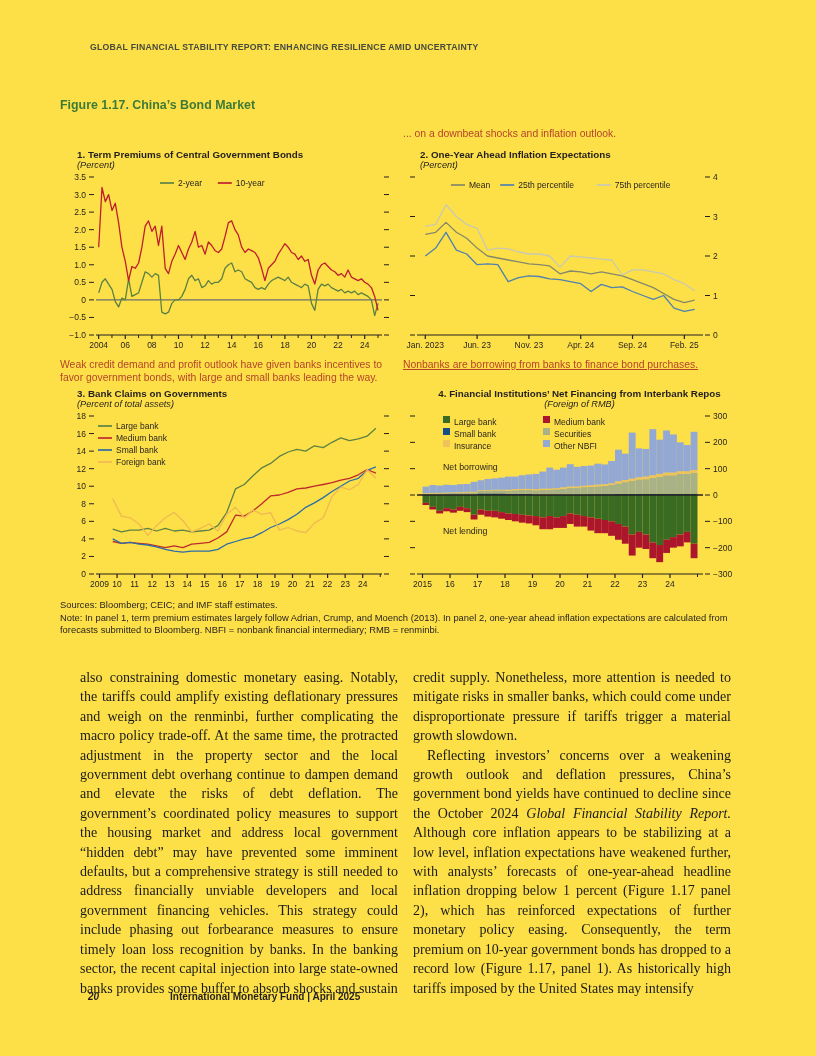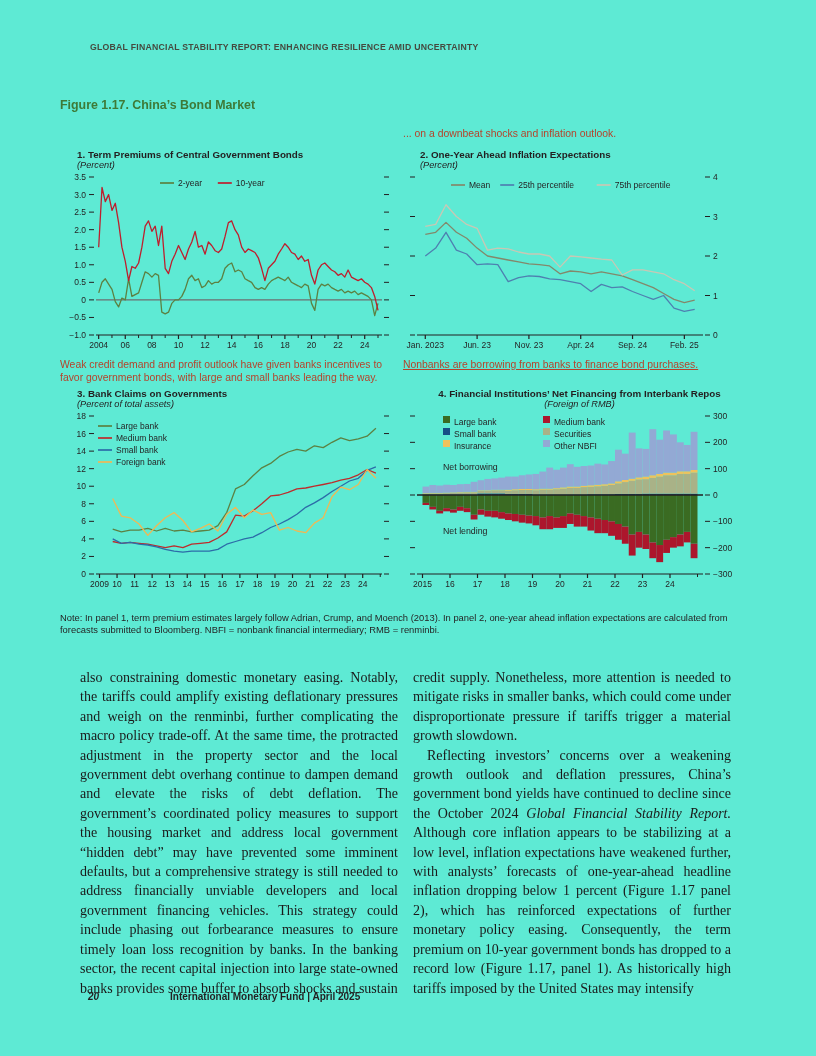--- a/index.html
+++ b/index.html
@@ -1,16 +1,16 @@
 <!DOCTYPE html>
 <html><head>
 <meta charset="utf-8">
 <style>
   html,body{margin:0;padding:0;background:#e8e8e8;}
-  .page{position:relative;width:816px;height:1056px;background:#5eead4;margin:0 auto;
+  .page{position:relative;width:816px;height:1056px;background:#fde047;margin:0 auto;
         font-family:"Liberation Sans",sans-serif;color:#231f20;overflow:hidden;}
   .running-head{position:absolute;top:42px;left:90px;font-size:8.7px;font-weight:700;
         letter-spacing:.25px;color:#454a3f;}
   .fig-title{position:absolute;top:98px;left:60px;font-size:12.4px;font-weight:700;color:#3E7A37;}
   .caption{position:absolute;font-size:10.4px;line-height:12.5px;color:#B5432B;}
   .cap1{top:128px;left:60px;width:332px;}
   .cap2{top:128px;left:403px;width:335px;}
   .cap3{top:359px;left:60px;width:336px;}
   .cap4{top:359px;left:403px;width:335px;text-decoration:underline;}
   .panel{position:absolute;width:336px;}
@@ -550,20 +550,21 @@
         <text x="151" y="27" font-size="8.5">Securities</text>
         <rect x="40" y="30" width="7" height="7" fill="#EFC25C"></rect>
         <text x="51" y="39" font-size="8.5">Insurance</text>
         <rect x="140" y="30" width="7" height="7" fill="#93A9D4"></rect>
         <text x="151" y="39" font-size="8.5">Other NBFI</text>
         <text x="40" y="60" font-size="8.8">Net borrowing</text>
         <text x="40" y="124" font-size="8.8">Net lending</text>
       </svg>
   </div>
 
+  <div class="sources">Sources: Bloomberg; CEIC; and IMF staff estimates.</div>
   <div class="note">Note: In panel 1, term premium estimates largely follow Adrian, Crump, and Moench (2013). In panel 2, one-year ahead inflation expectations are calculated from forecasts submitted to Bloomberg. NBFI = nonbank financial intermediary; RMB = renminbi.</div>
 
   <div class="body-cols">
     <div class="col">
       <p>also constraining domestic monetary easing. Notably, the tariffs could amplify existing deflationary pressures and weigh on the renminbi, further complicating the macro policy trade-off. At the same time, the protracted adjustment in the property sector and the local government debt overhang continue to dampen demand and elevate the risks of debt deflation. The government’s coordinated policy measures to support the housing market and address local government “hidden debt” may have prevented some imminent defaults, but a comprehensive strategy is still needed to address financially unviable developers and local government financing vehicles. This strategy could include phasing out forbearance measures to ensure timely loan loss recognition by banks. In the banking sector, the recent capital injection into large state-owned banks provides some buffer to absorb shocks and sustain</p>
     </div>
     <div class="col">
       <p>credit supply. Nonetheless, more attention is needed to mitigate risks in smaller banks, which could come under disproportionate pressure if tariffs trigger a material growth slowdown.</p>
       <p class="indent"><span>Reflecting investors’ concerns over a weakening growth outlook and deflation pressures, China’s government bond yields have continued to decline since the October 2024 </span><span class="ital">Global Financial Stability Report.</span><span> Although core inflation appears to be stabilizing at a low level, inflation expectations have weakened further, with analysts’ forecasts of one-year-ahead headline inflation dropping below 1 percent (Figure 1.17 panel 2), which has reinforced expectations of further monetary policy easing. Consequently, the term premium on 10-year government bonds has dropped to a record low (Figure 1.17, panel 1). As historically high tariffs imposed by the United States may intensify</span></p>
     </div>

